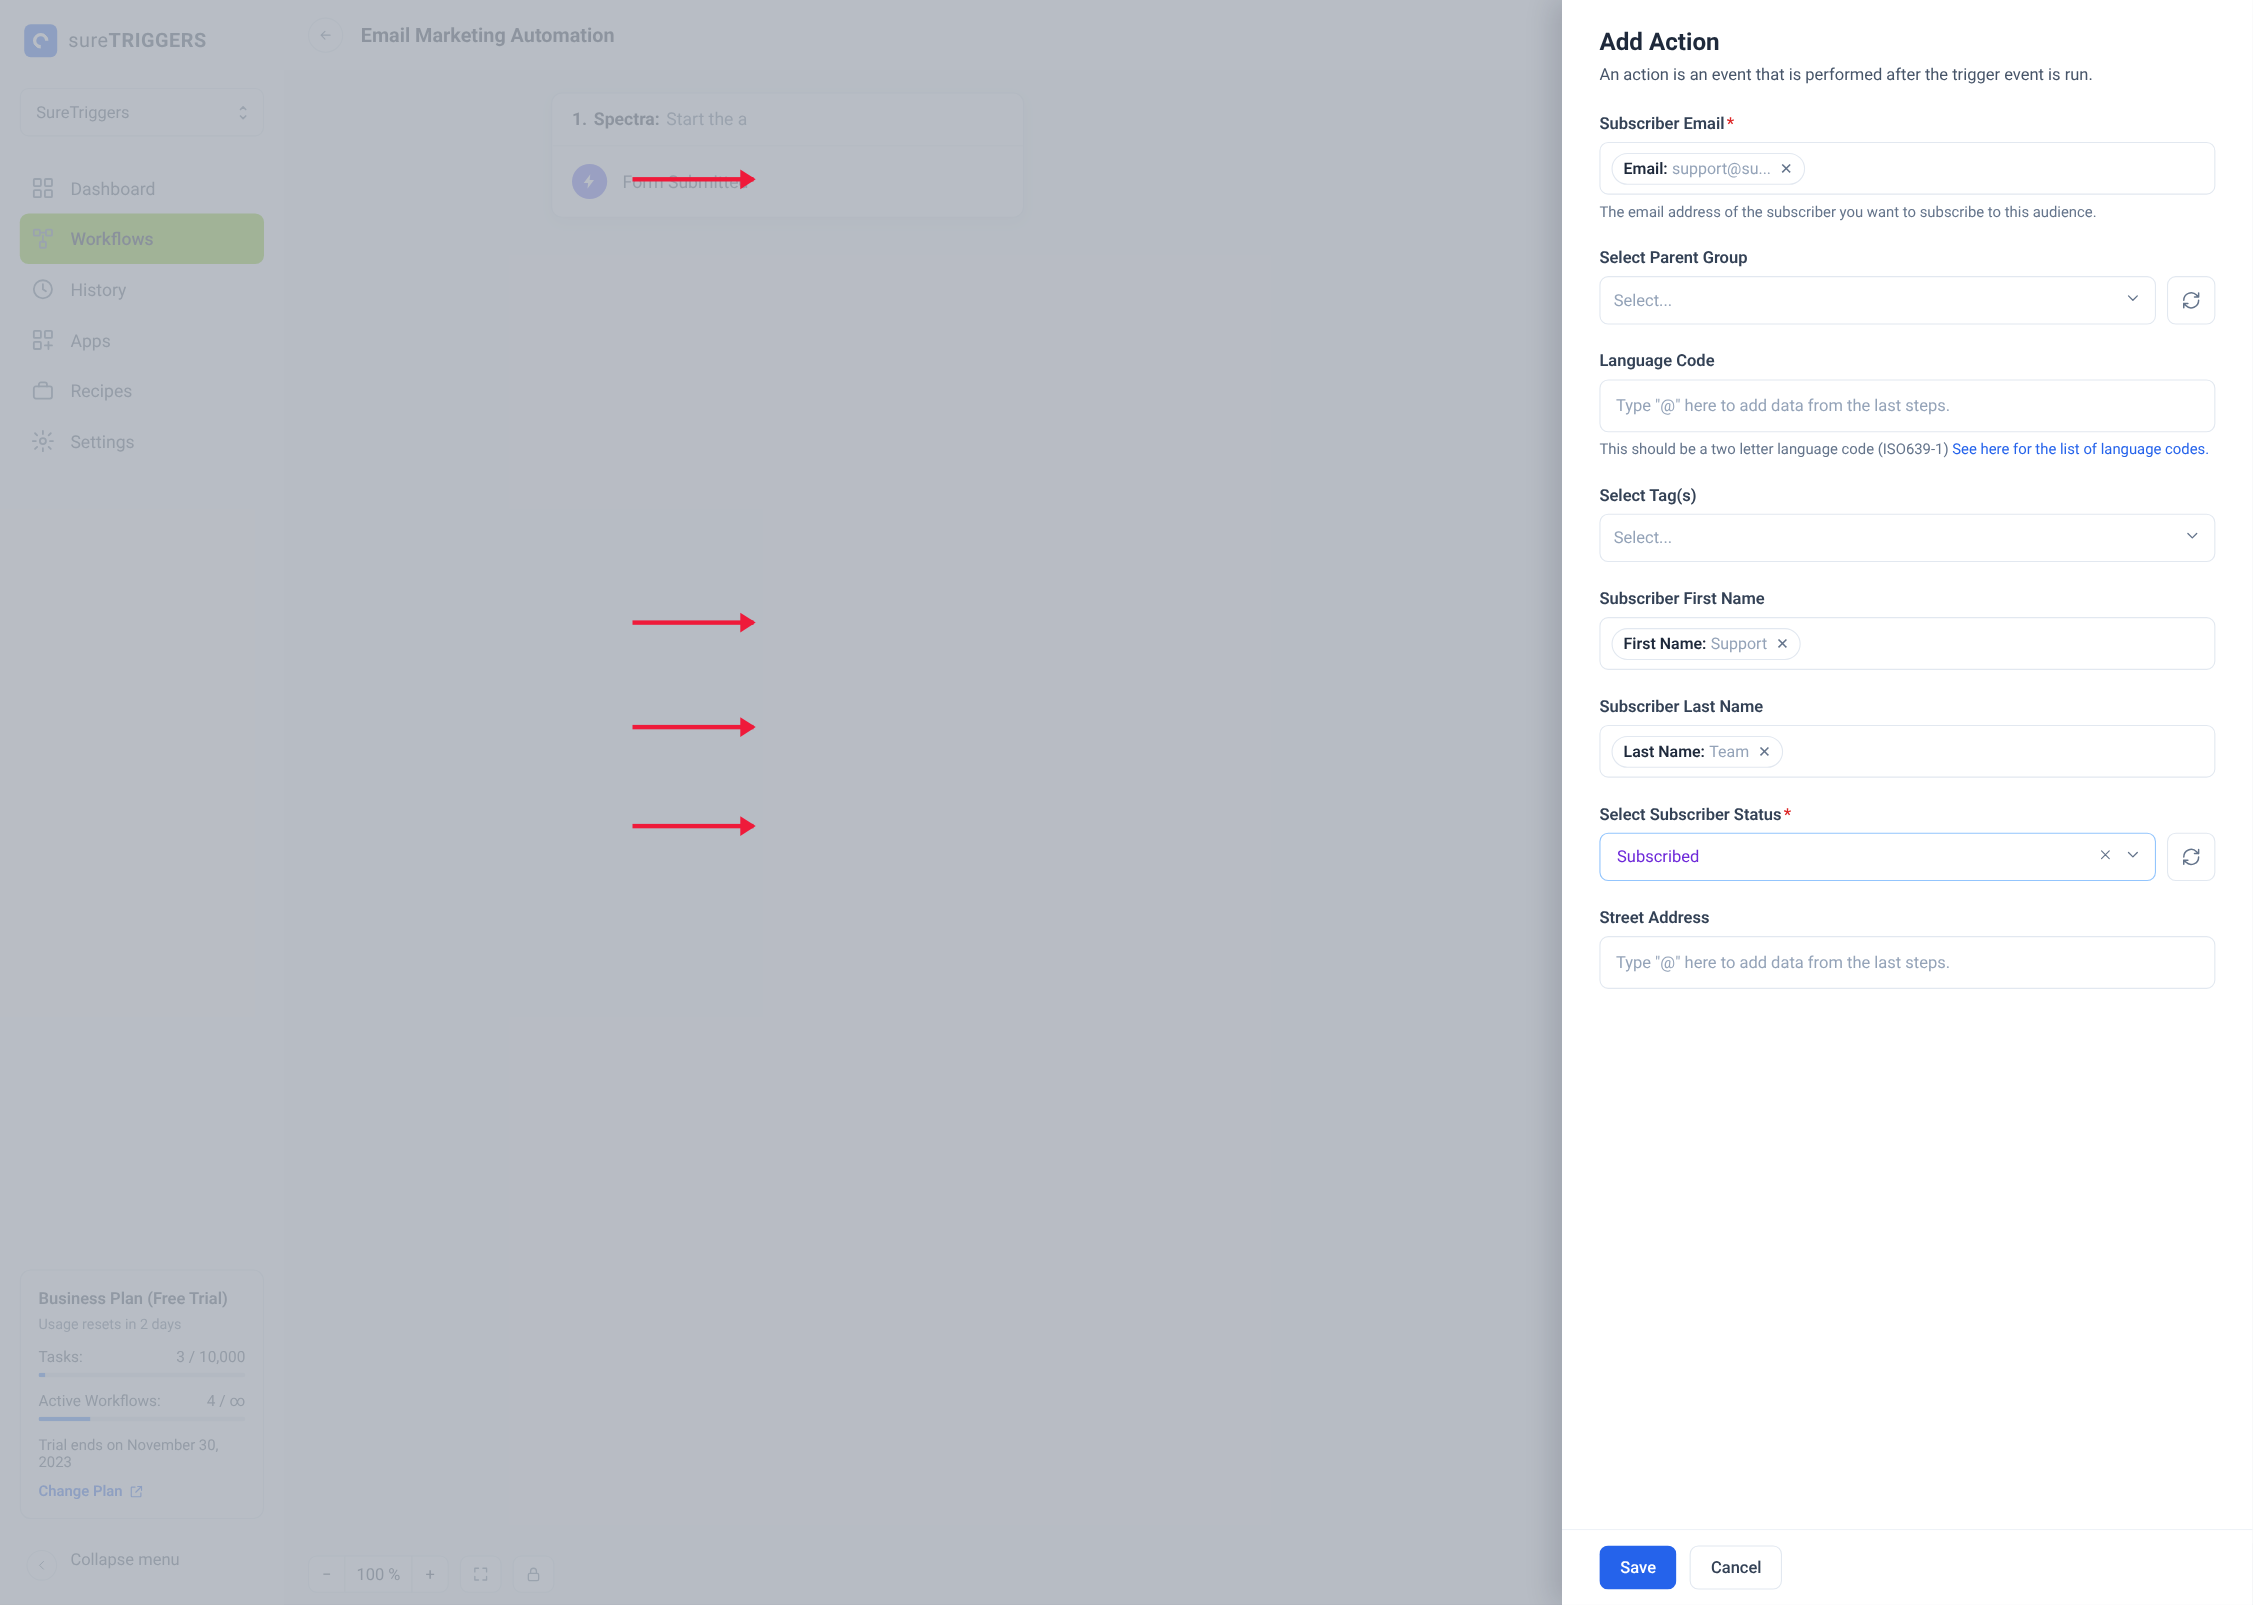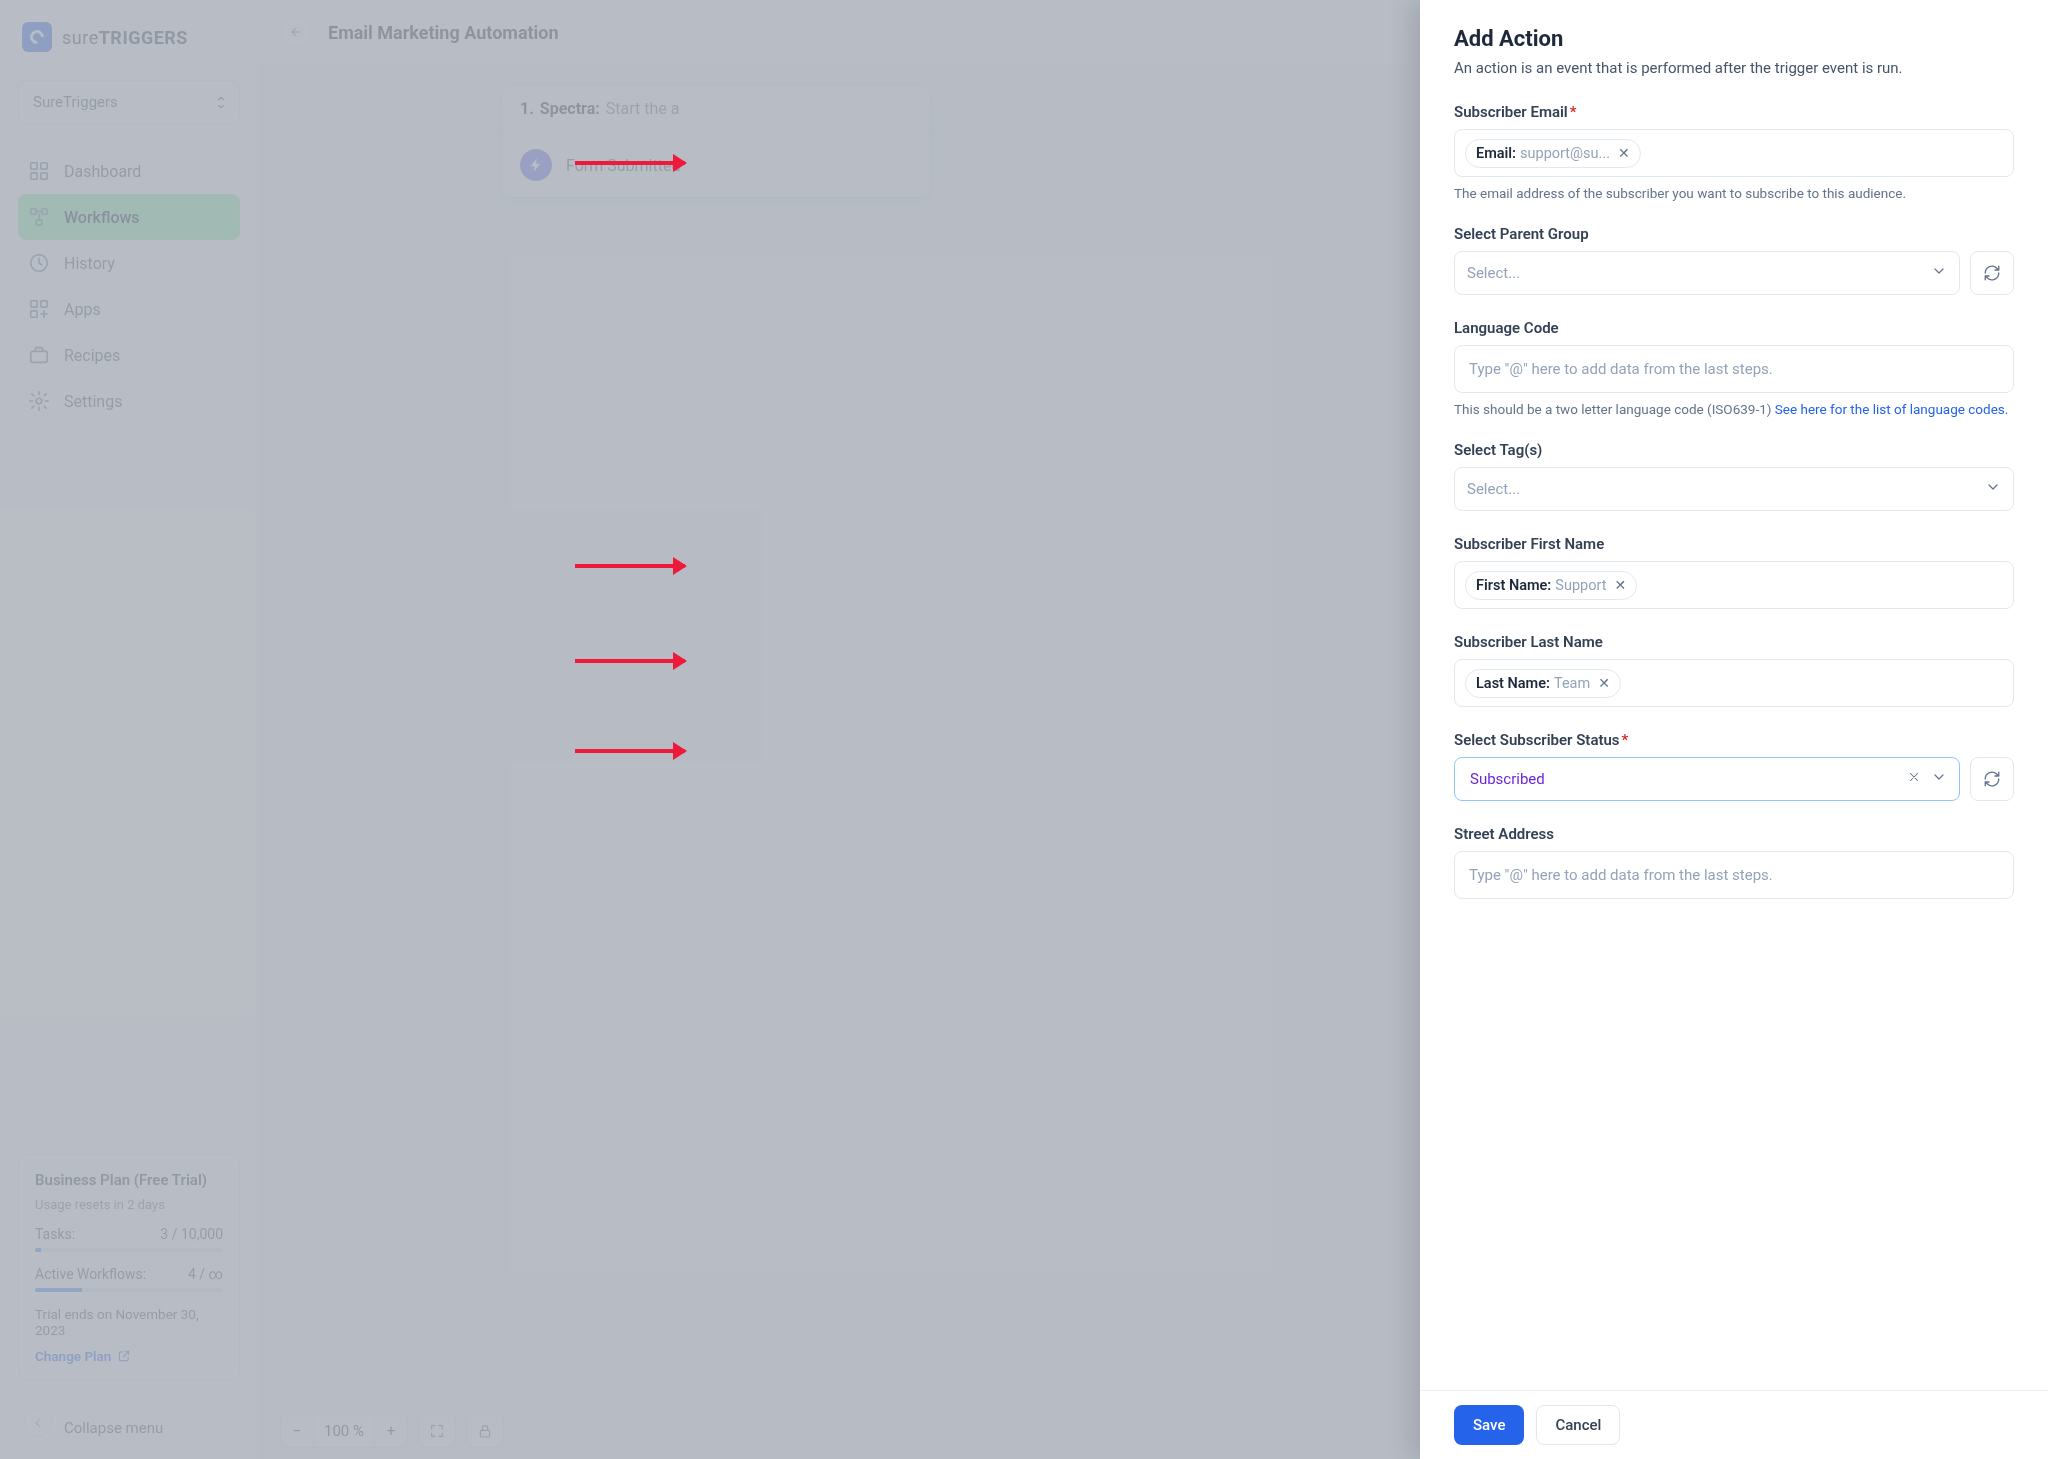--- a/index.html
+++ b/index.html
@@ -28,39 +28,39 @@
     color:#475569; font-size:15px; margin-bottom:24px; cursor:pointer;
   }
   .chevrons { display:flex; flex-direction:column; gap:1px; }
   .chev { width:8px; height:8px; }
 
   .nav { display:flex; flex-direction:column; gap:0; }
   .nav-item {
     display:flex; align-items:center; gap:14px; padding:12px 10px;
     border-radius:8px; color:#475569; font-size:16px; cursor:pointer;
   }
-  .nav-item.active { background:#86efac; color:#0f172a; font-weight:500; }
+  .nav-item.active { background:#84cc16; color:#0f172a; font-weight:500; }
   .nav-icon { width:22px; height:22px; display:inline-flex; align-items:center; justify-content:center; flex-shrink:0; }
   .nav-icon svg { stroke:#64748b; stroke-width:1.6; fill:none; }
 
   .plan-card {
     margin-top:auto; border:1px solid #e2e8f0; border-radius:10px; padding:16px;
     font-size:13.5px; color:#475569;
   }
   .plan-card .title { font-weight:600; font-size:15px; color:#334155; margin-bottom:8px; }
   .plan-card .sub { color:#64748b; margin-bottom:14px; font-size:13px; }
   .plan-card .row { display:flex; justify-content:space-between; font-size:14px; color:#475569; margin-bottom:6px; }
   .plan-card .bar { height:4px; border-radius:2px; background:#e2e8f0; margin-bottom:14px; position:relative; overflow:hidden; }
   .plan-card .bar::after { content:""; position:absolute; left:0; top:0; bottom:0; width:3%; background:#3b82f6; }
   .plan-card .bar.full::after { width:25%; }
   .plan-card .trial { margin-top:6px; margin-bottom:10px; }
   .plan-card a { color:#2563eb; font-weight:600; text-decoration:none; display:inline-flex; align-items:center; gap:6px; }
 
   .collapse-row {
-    display:flex; align-items:flex-end; gap:12px; padding:14px 6px 4px; color:#475569;
+    display:flex; align-items:flex-start; gap:12px; padding:14px 6px 4px; color:#475569;
     font-size:15px; margin-top:14px; cursor:pointer;
   }
   .collapse-btn {
     width:28px; height:28px; border:1px solid #e2e8f0; border-radius:50%;
     display:inline-flex; align-items:center; justify-content:center;
   }
 
   
   .main { position:absolute; left:258px; right:0; top:0; bottom:0; }
   .main-header {

